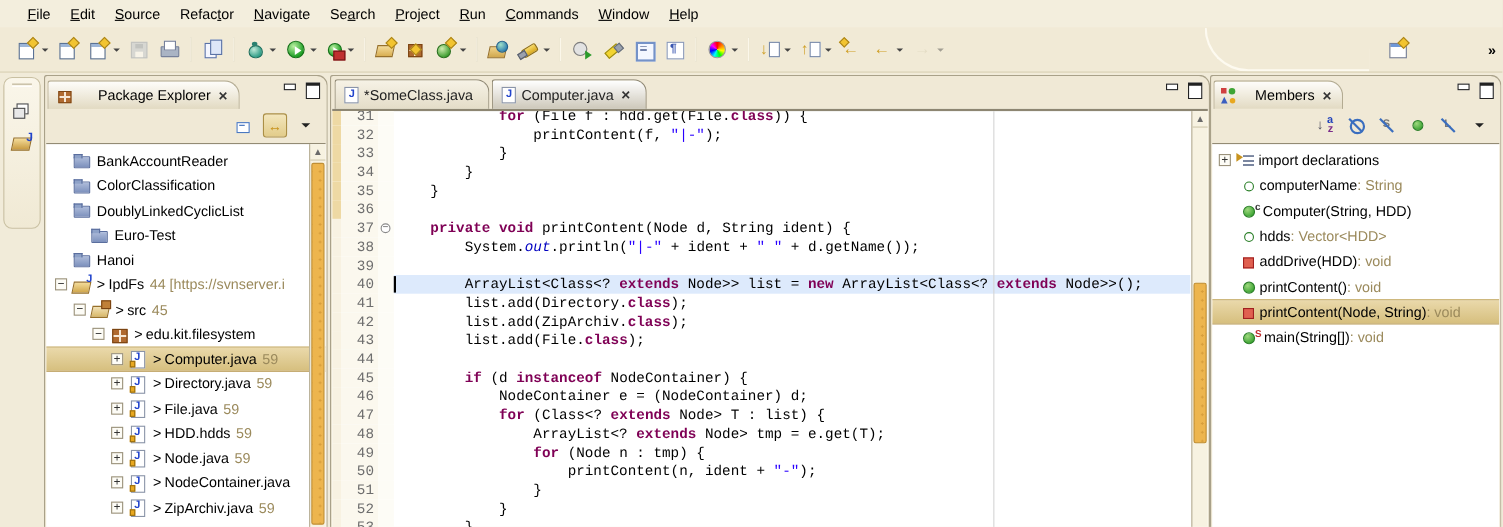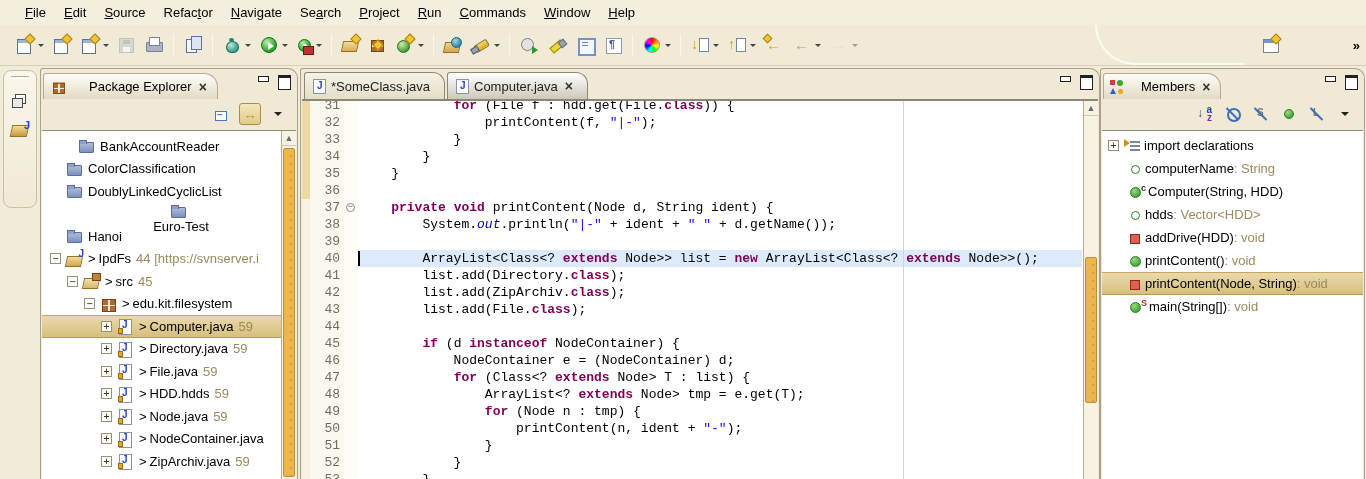--- a/index.html
+++ b/index.html
@@ -341,36 +341,36 @@
       </span>
       <span class="vbtn pressed">
         <span class="ico-link-editor">↔</span>
       </span>
       <span class="vbtn">
         <span class="ico-view-menu"></span>
       </span>
     </div>
   <div class="vcontent">
     <div id="pe-tree" style="padding-top:4px;">
-        <div class="trow" style="padding-left: 20px;">
+        <div class="trow" style="padding-left: 8px;">
           <span class="exp-space"></span>
           <span class="ticon ti-folder"></span>
           <span>BankAccountReader</span>
         </div>
         <div class="trow" style="padding-left: 8px;">
           <span class="exp-space"></span>
           <span class="ticon ti-folder"></span>
           <span>ColorClassification</span>
         </div>
         <div class="trow" style="padding-left: 8px;">
           <span class="exp-space"></span>
           <span class="ticon ti-folder"></span>
           <span>DoublyLinkedCyclicList</span>
         </div>
-        <div class="trow" style="padding-left: 24px; flex-direction: column;">
+        <div class="trow" style="padding-left: 24px;">
           <span class="exp-space"></span>
           <span class="ticon ti-folder"></span>
           <span>Euro-Test</span>
         </div>
         <div class="trow" style="padding-left: 8px;">
           <span class="exp-space"></span>
           <span class="ticon ti-folder"></span>
           <span>Hanoi</span>
         </div>
         <div class="trow" style="padding-left: 8px;">

